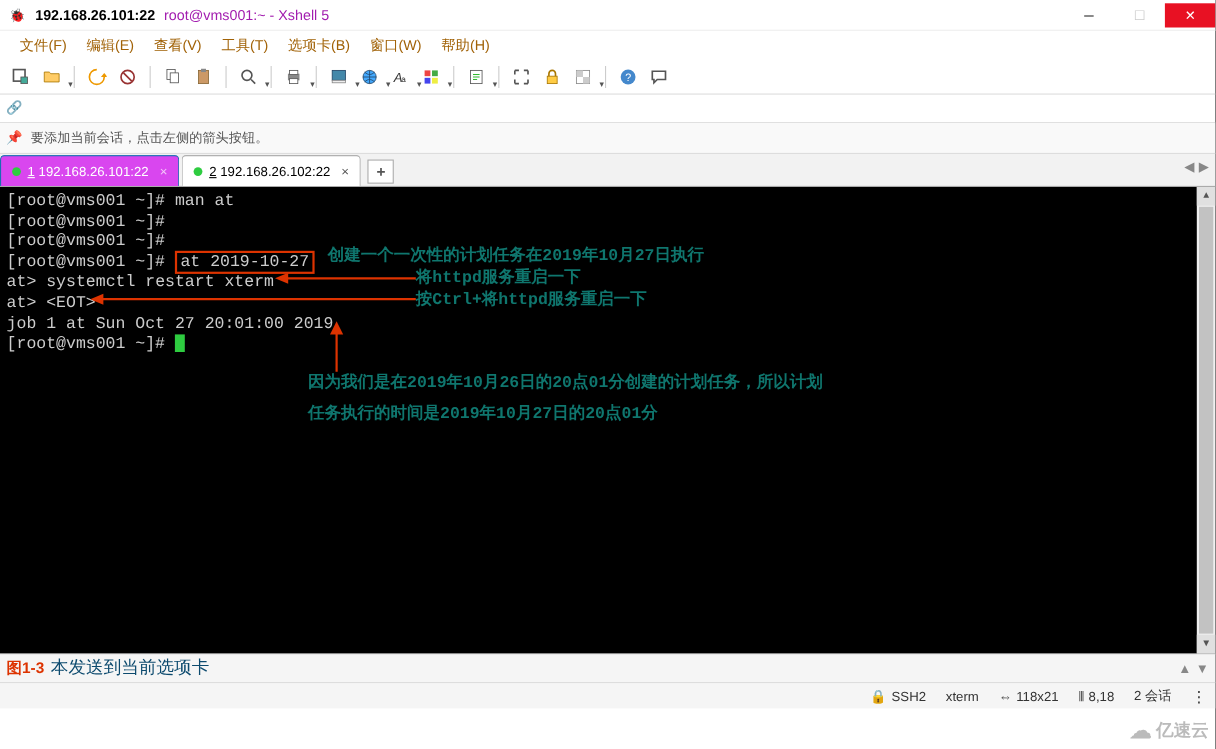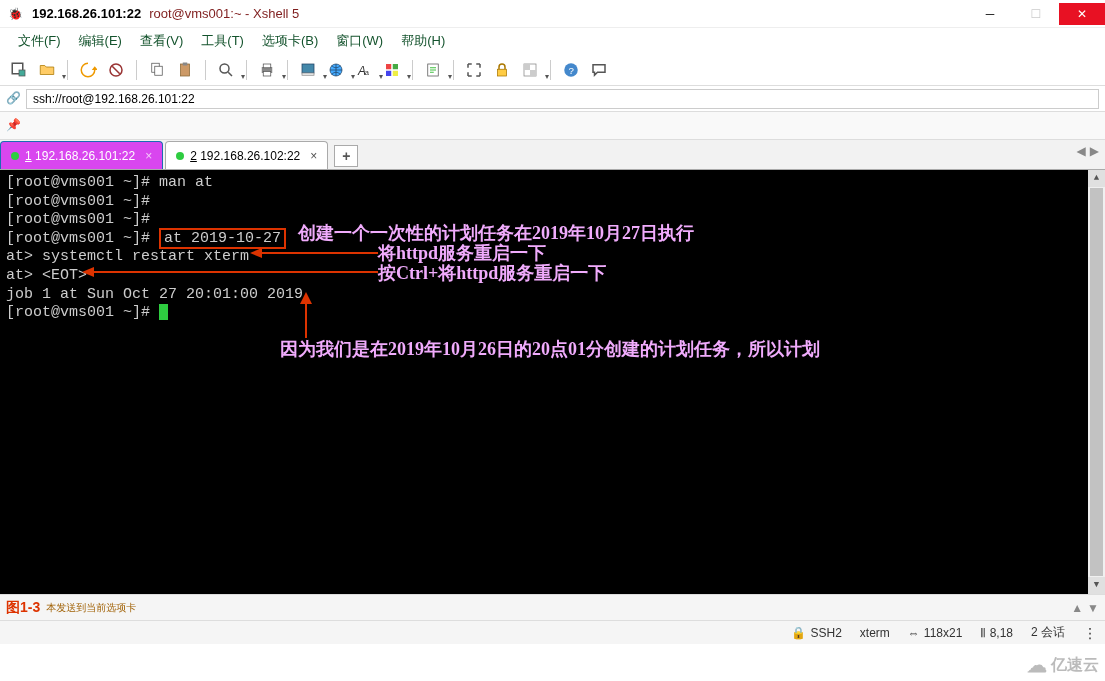--- a/index.html
+++ b/index.html
@@ -1,25 +1,25 @@
 <!DOCTYPE html>
 <html><head>
 <meta charset="utf-8">
 <style>
   * { margin: 0; padding: 0; box-sizing: border-box; }
   body { font-family: "Microsoft YaHei", Tahoma, sans-serif; font-size: 12px; background: #fff; width: 1105px; height: 681px; position: relative; overflow: hidden; }
   .titlebar { height: 28px; background: #fff; display: flex; align-items: center; padding: 0 0 0 8px; border-bottom: 1px solid #eee; }
   .titlebar-icon { width: 16px; height: 16px; margin-right: 8px; color:#c00; font-weight:bold; display:inline-flex; align-items:center; justify-content:center;}
   .titlebar-text { font-weight: bold; color: #000; font-size: 13px; margin-right:8px;}
-  .titlebar-sub { color: #7f1d1d; font-size: 13px; }
+  .titlebar-sub { color: #a21caf; font-size: 13px; }
   .win-controls { margin-left: auto; display: flex; }
   .win-btn { width: 46px; height: 22px; display: flex; align-items: center; justify-content: center; background:#fff; }
   .win-btn.disabled { color:#ccc;}
   .win-btn.close { background: #e81123; color: #fff; }
-  .menubar { height: 26px; display: flex; align-items: center; padding: 0 10px; gap: 2px; color:#14532d;}
+  .menubar { height: 26px; display: flex; align-items: center; padding: 0 10px; gap: 2px; color:#a16207;}
   .menu-item { padding: 2px 8px; font-size: 13px; }
   .toolbar { height: 32px; display: flex; align-items: center; padding: 0 6px; gap: 2px; border-bottom: 1px solid #ddd; }
   .tbtn { width: 26px; height: 26px; display: inline-flex; align-items: center; justify-content: center; border-radius:2px; position:relative;}
   .tbtn.dd::after{ content:"▾"; font-size:8px; color:#555; position:absolute; right:-6px; bottom:2px;}
   .tbtn svg{ width:18px; height:18px;}
   .tsep { width: 1px; height: 20px; background: #ccc; margin: 0 5px; }
   .addrbar { height: 26px; display:flex; align-items:center; padding:0 6px; border-bottom:1px solid #ddd;}
   .addr-icon{ width:16px; height:16px; margin-right:4px; color:#888;}
   .addr-input { flex:1; border:1px solid #ccc; height:20px; padding:0 6px; font-size:12px; background:#fff;}
   .hintbar { height: 28px; display:flex; align-items:center; padding:0 6px; background:#f9f9f9; border-bottom:1px solid #ddd; color:#555;}
@@ -27,31 +27,31 @@
   .tabstrip { height: 30px; display: flex; align-items: flex-end; background: #f2f2f2; border-bottom: 1px solid #aaa; position:relative;}
   .tab { height: 28px; display: flex; align-items: center; padding: 0 10px; border: 1px solid #aaa; border-bottom: none; margin-right: 2px; background: #fff; font-size:12px; gap:6px; border-top-left-radius:4px; border-top-right-radius:4px;}
   .tab.active { background: #d946ef; color: #fff; border-color:#1a6db3;}
   .tab .dot { width: 8px; height: 8px; border-radius: 50%; background: #2ecc40; display: inline-block; }
   .tab .uline{ text-decoration: underline;}
   .tab .close-x{ font-weight:normal; opacity:.7; margin-left:4px;}
   .tab-add { width:24px; height:22px; border:1px solid #aaa; display:flex; align-items:center; justify-content:center; background:#fff; margin-left:4px; margin-bottom:2px; font-size:14px; font-weight:bold; color:#555;}
   .tab-nav { position:absolute; right:6px; top:4px; display:flex; gap:4px; color:#888;}
   .terminal { background: #000; color: #ccc; font-family: "Courier New", monospace; font-size: 15px; line-height: 18.6px; height: 424px; position: relative; padding: 4px 6px; white-space: pre; }
   .redbox{ border:2px solid #d30; padding:0 3px;}
-  .anno{ color:#f0abfc; font-family:Liberation Serif, serif; font-weight:bold; font-size:18px; position:absolute; white-space:normal;}
+  .anno{ color:#0f766e; font-family:Liberation Mono, monospace; font-weight:bold; font-size:15px; position:absolute; white-space:normal;}
   .arrow{ position:absolute; }
   .arrow-line{ stroke:#d30; stroke-width:2; fill:none;}
   .arrow-head{ fill:#d30;}
   .cursor-blk{ display:inline-block; width:9px; height:16px; background:#2ecc40; vertical-align:middle;}
   .scrollbar-v{ position:absolute; right:0; top:0; bottom:0; width:17px; background:#f0f0f0;}
   .sb-btn{ height:17px; background:#e0e0e0; display:flex; align-items:center; justify-content:center; font-size:9px; color:#555;}
   .sb-thumb{ background:#c2c2c2; position:absolute; left:2px; right:2px;}
   .sendbar{ height:26px; display:flex; align-items:center; background:#f5f5f5; border-top:1px solid #ddd; padding:0 6px;}
   .sendbar .figlabel{ color:#d30; font-weight:bold; font-size:14px; margin-right:6px;}
-  .sendbar-text{ color:#a16207; font-size:10px;}
+  .sendbar-text{ color:#0c4a6e; font-size:16px;}
   .statusbar{ height:24px; display:flex; align-items:center; background:#f5f5f5; border-top:1px solid #ddd; font-size:12px; color:#333; padding:0 8px;}
   .stat-item{ margin-left:18px; display:flex; align-items:center; gap:4px;}
   .stat-right{ margin-left:auto; display:flex;}
   .watermark{ position:absolute; right:6px; bottom:4px; font-size:16px; color:#bbb; font-weight:bold; display:flex; align-items:center; gap:4px;}
   .watermark .cloud{ font-size:20px;}
   .workarea{ position:relative; }
 </style>
 </head>
 <body>
 
@@ -191,25 +191,25 @@
     </span>
   <span class="tbtn">
       <svg viewBox="0 0 24 24">
         <path d="M4 5h16v10H10l-4 4v-4H4z" fill="none" stroke="#555" stroke-width="2"></path>
       </svg>
     </span>
 </div>
 
 <div class="addrbar">
   <span class="addr-icon">🔗</span>
-  <input class="addr-input" value="ssh://root@192.168.26.101:22" style="">
 </div>
 
 <div class="hintbar">
   <span class="hint-icon">📌</span>
+  <span>要添加当前会话，点击左侧的箭头按钮。</span>
 </div>
 
 <div class="tabstrip">
   <div class="tab active">
     <span class="dot"></span>
     <span><span class="uline">1</span> <span>192.168.26.101:22</span></span>
     <span class="close-x">×</span>
   </div>
   <div class="tab">
     <span class="dot"></span>
@@ -231,20 +231,21 @@
 <span><span>at&gt; </span><span>systemctl restart xterm</span></span>
 <span><span>at&gt; </span><span>&lt;EOT&gt;</span></span>
 <span>job 1 at Sun Oct 27 20:01:00 2019</span>
 <span><span>[root@vms001 ~]# </span><span class="cursor-blk"></span></span>
 
     
     <div class="anno" style="left:298px; top:54px;">创建一个一次性的计划任务在2019年10月27日执行</div>
     <div class="anno" style="left:378px; top:74px;">将httpd服务重启一下</div>
     <div class="anno" style="left:378px; top:94px;">按Ctrl+将httpd服务重启一下</div>
     <div class="anno" style="left:280px; top:170px; width:560px;">因为我们是在2019年10月26日的20点01分创建的计划任务，所以计划</div>
+    <div class="anno" style="left:280px; top:198px; width:560px;">任务执行的时间是2019年10月27日的20点01分</div>
 
     
     <svg class="arrow" style="left:248px; top:76px; width:132px; height:14px;">
         <line x1="130" y1="7" x2="12" y2="7" class="arrow-line"></line>
         <polygon points="2,7 14,2 14,12" class="arrow-head"></polygon>
       </svg>
     <svg class="arrow" style="left:80px; top:95px; width:300px; height:14px;">
         <line x1="298" y1="7" x2="12" y2="7" class="arrow-line"></line>
         <polygon points="2,7 14,2 14,12" class="arrow-head"></polygon>
       </svg>

